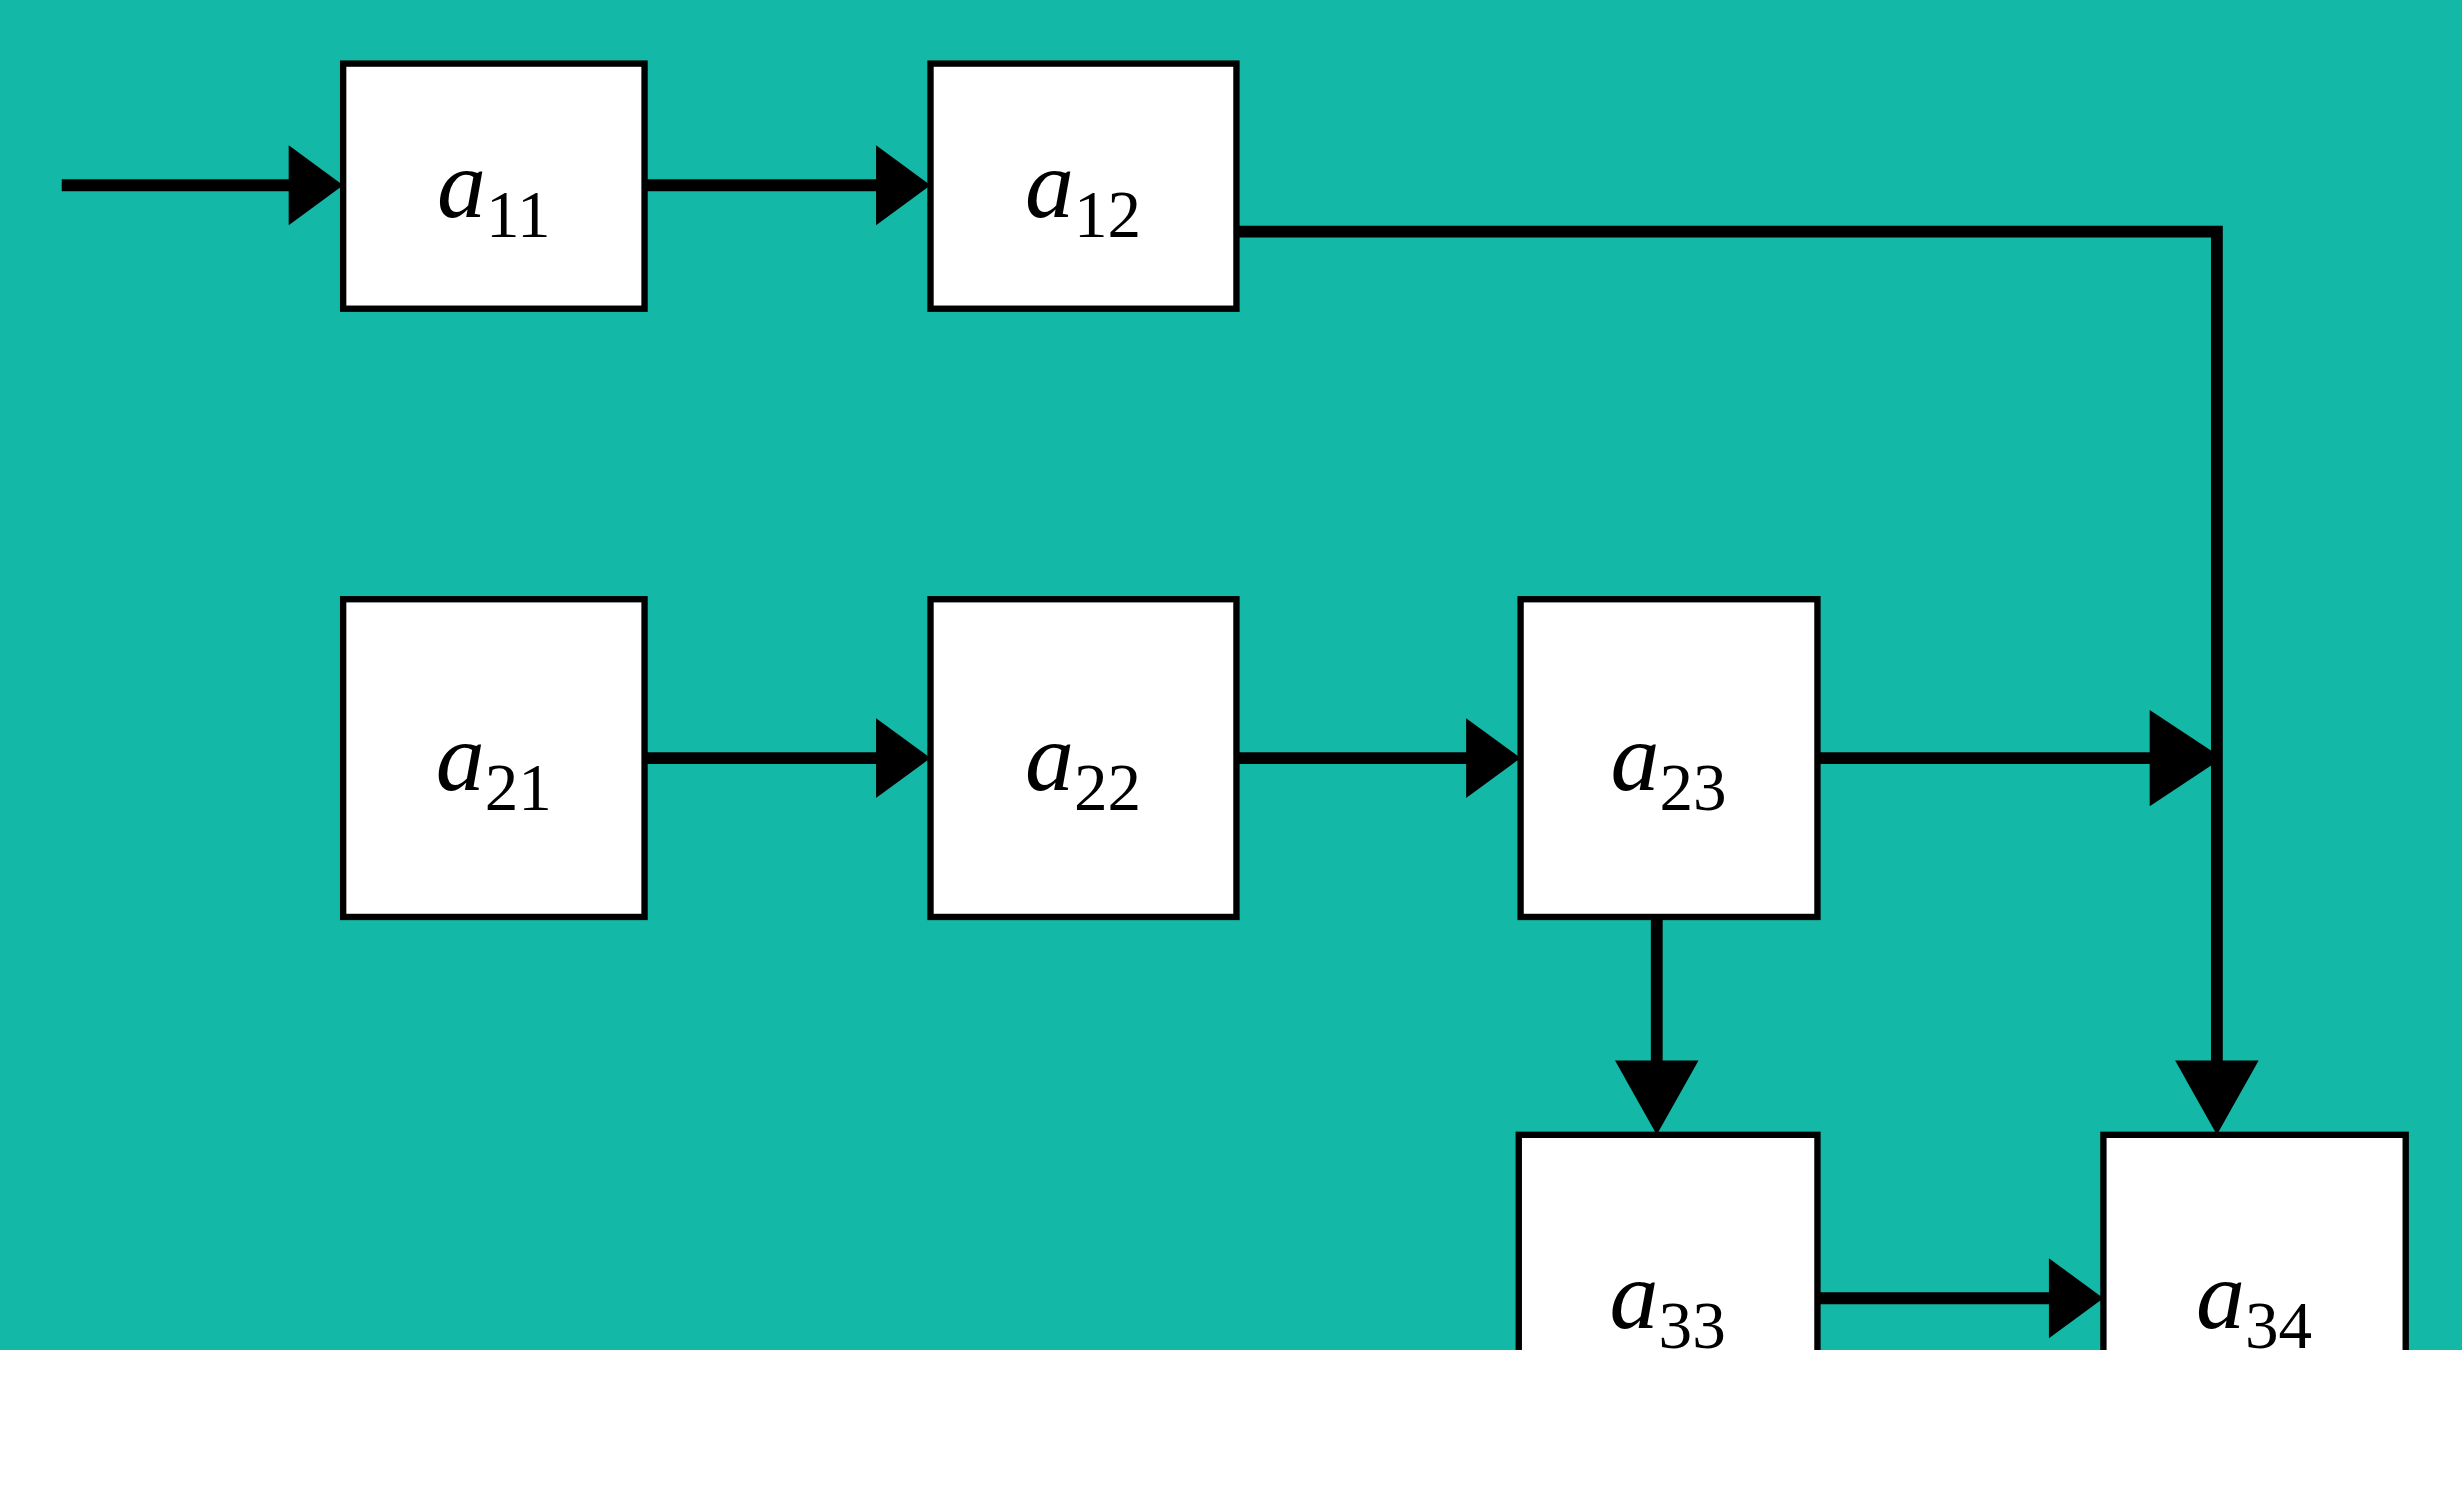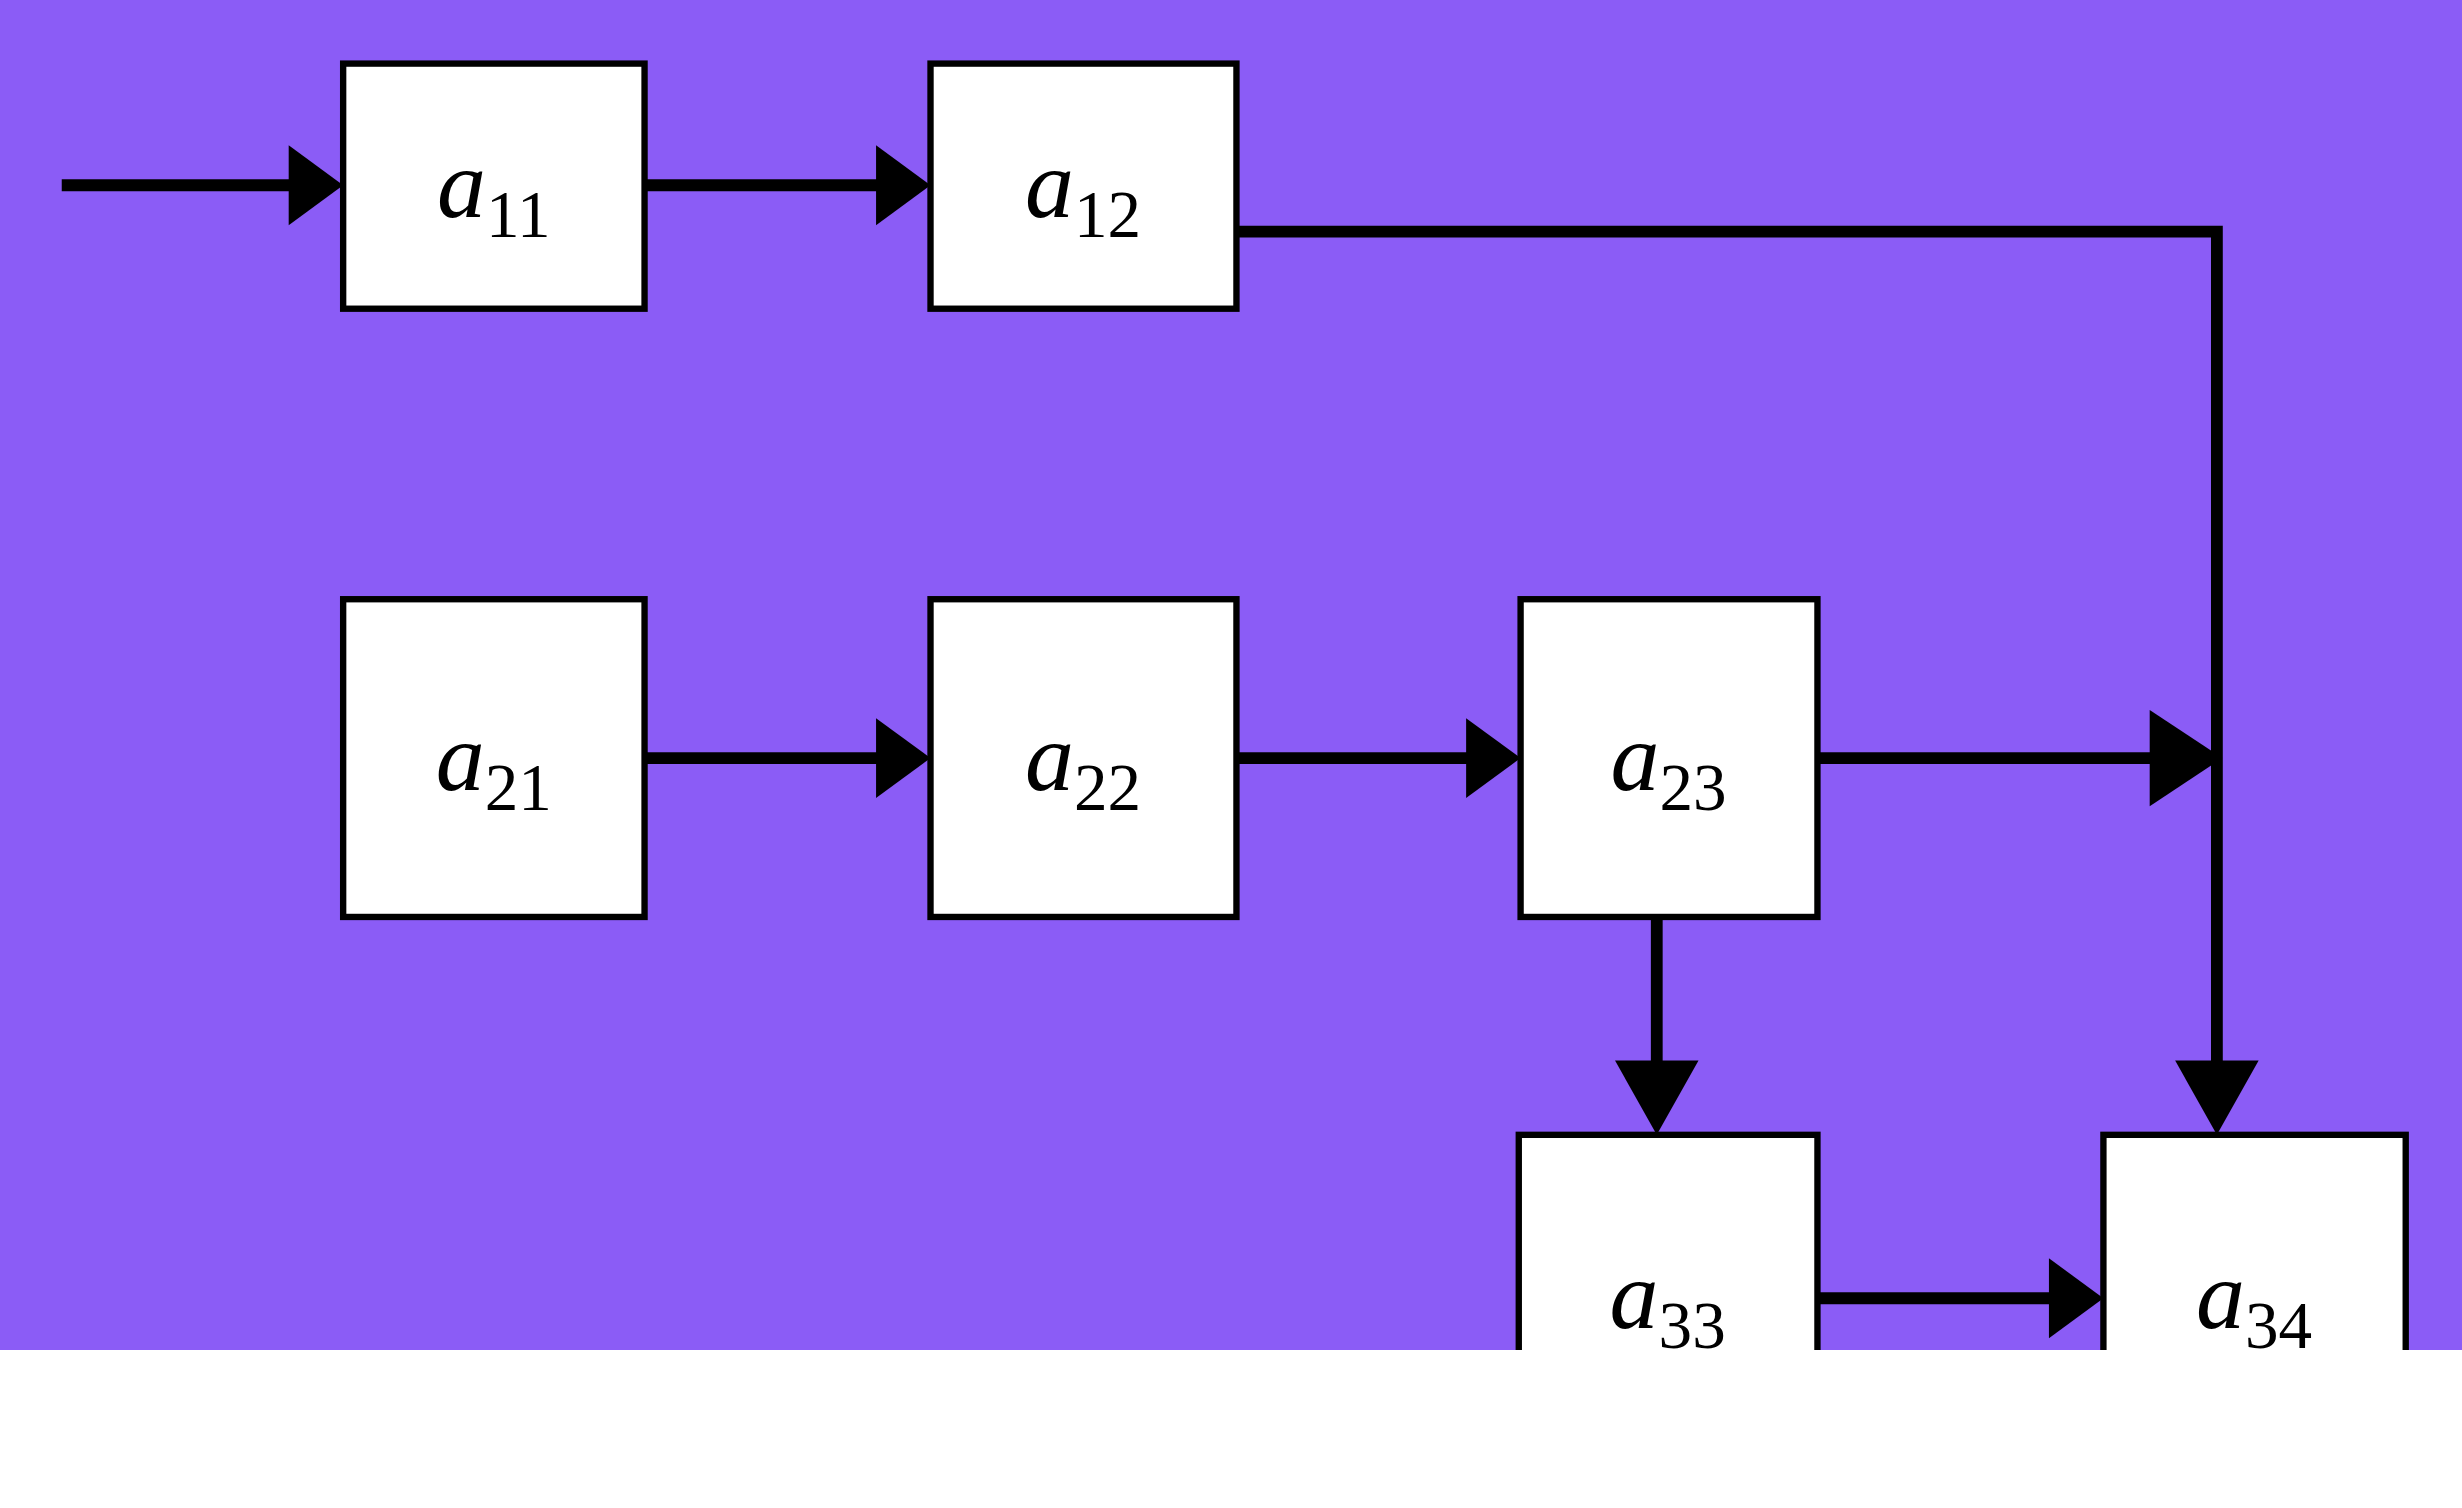--- a/index.html
+++ b/index.html
@@ -8,21 +8,21 @@
     padding: 0;
     background: #ffffff;
   }
   body {
     font-family: "Liberation Serif", "DejaVu Serif", serif;
   }
   #diagram-root {
     position: relative;
     width: 2462px;
     height: 1350px;
-    background: #8b5cf6;
+    background: #14b8a6;
     overflow: hidden;
   }
   svg#flow-svg {
     position: absolute;
     top: 0;
     left: 0;
     width: 2462px;
     height: 1508px;
     display: block;
   }

